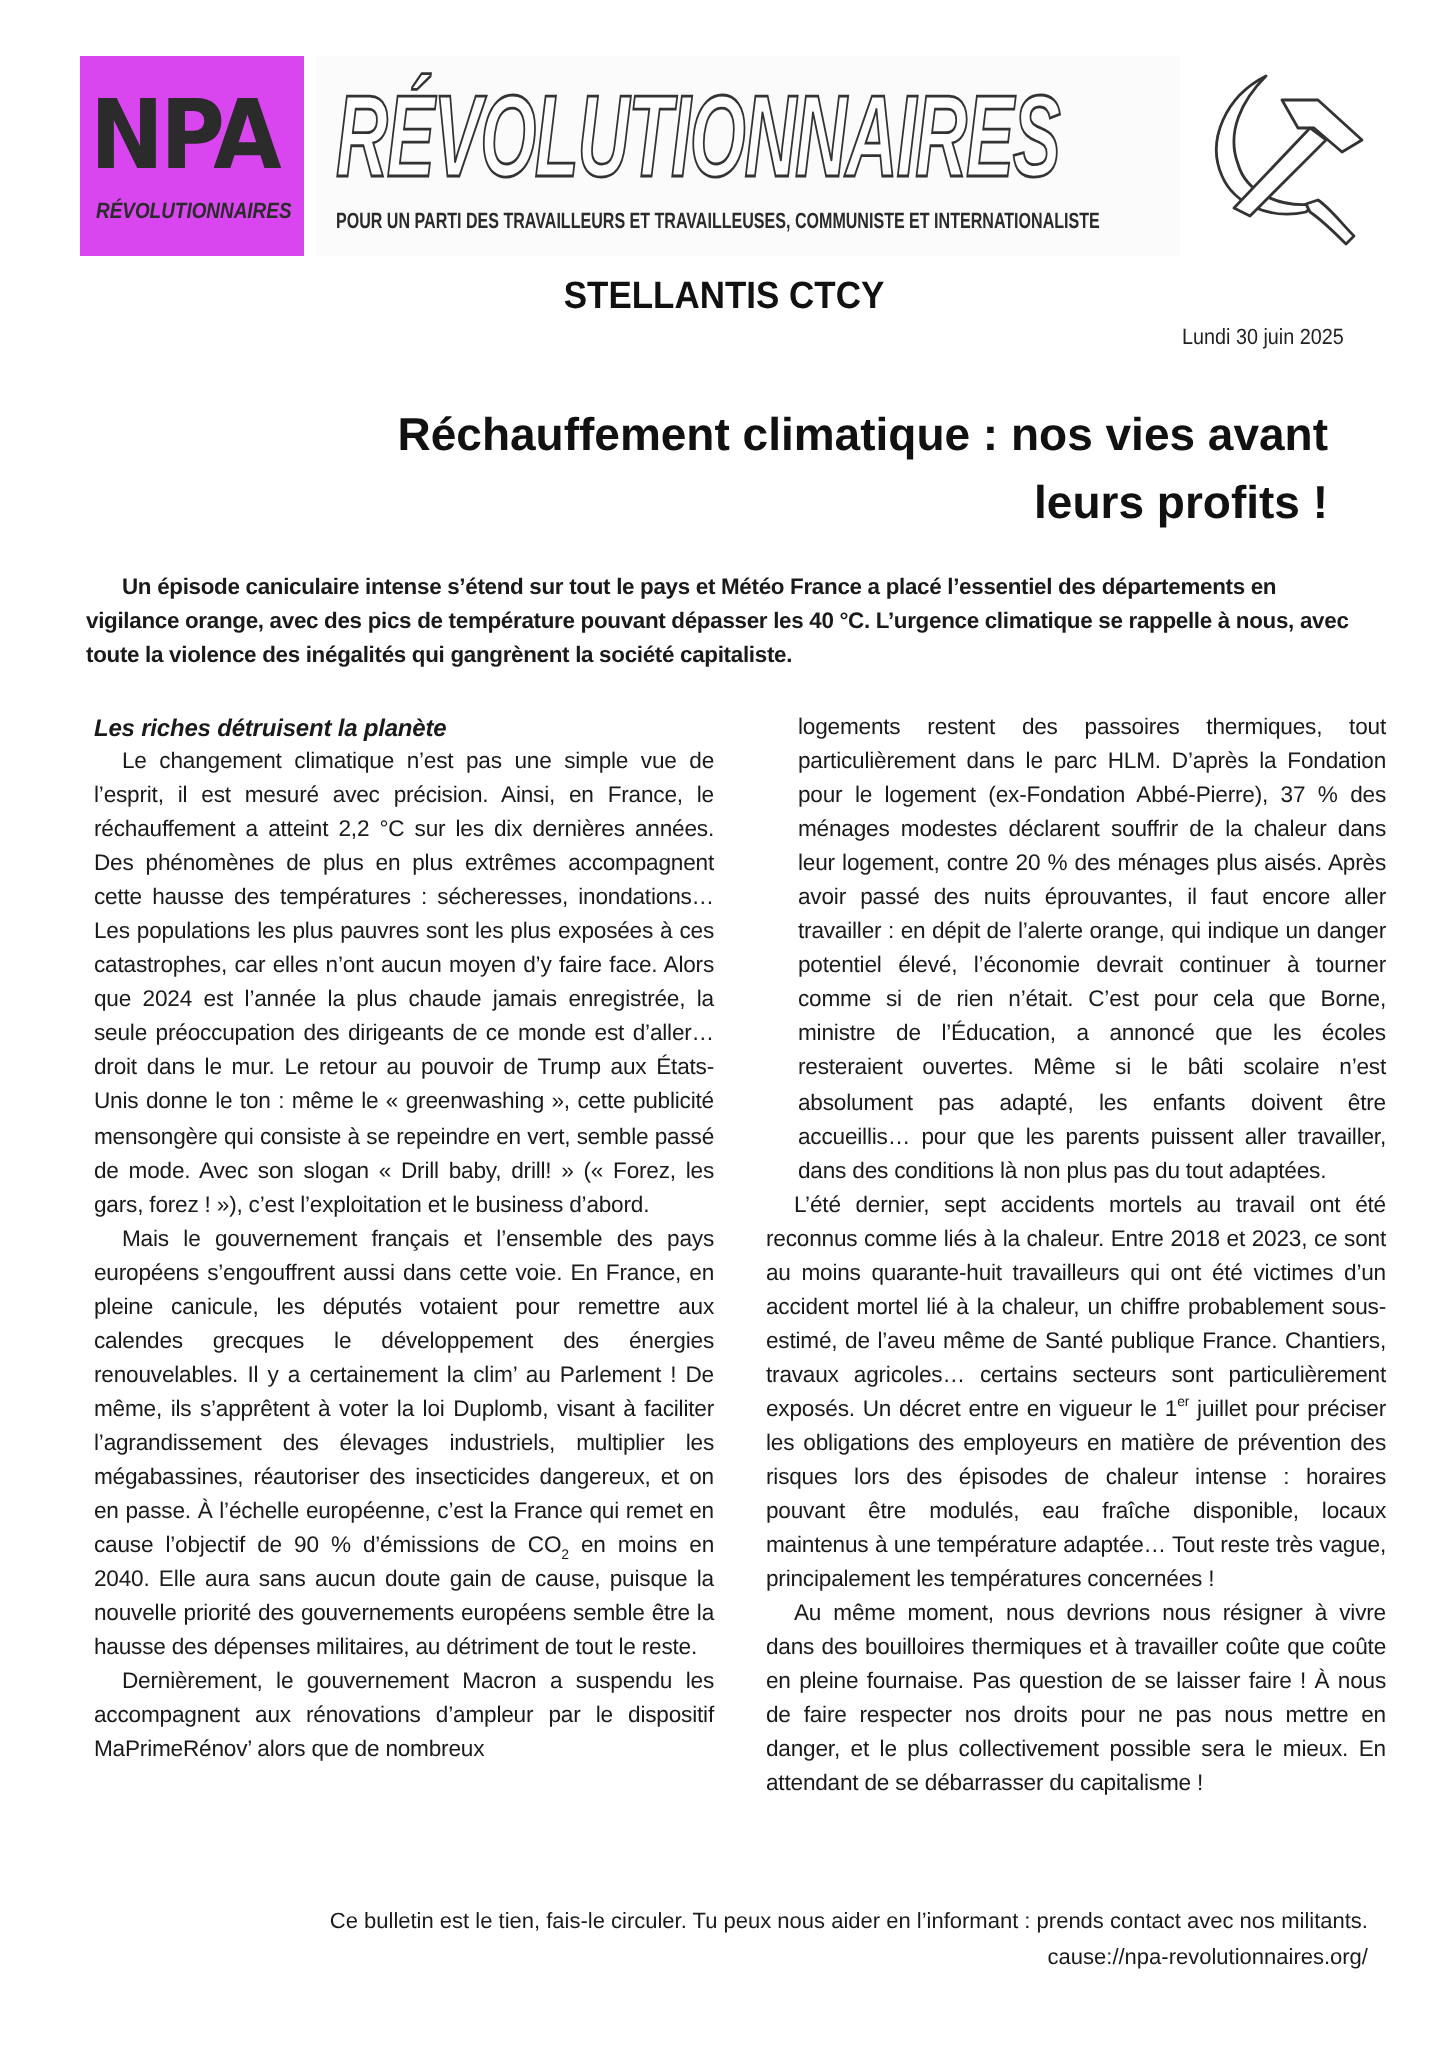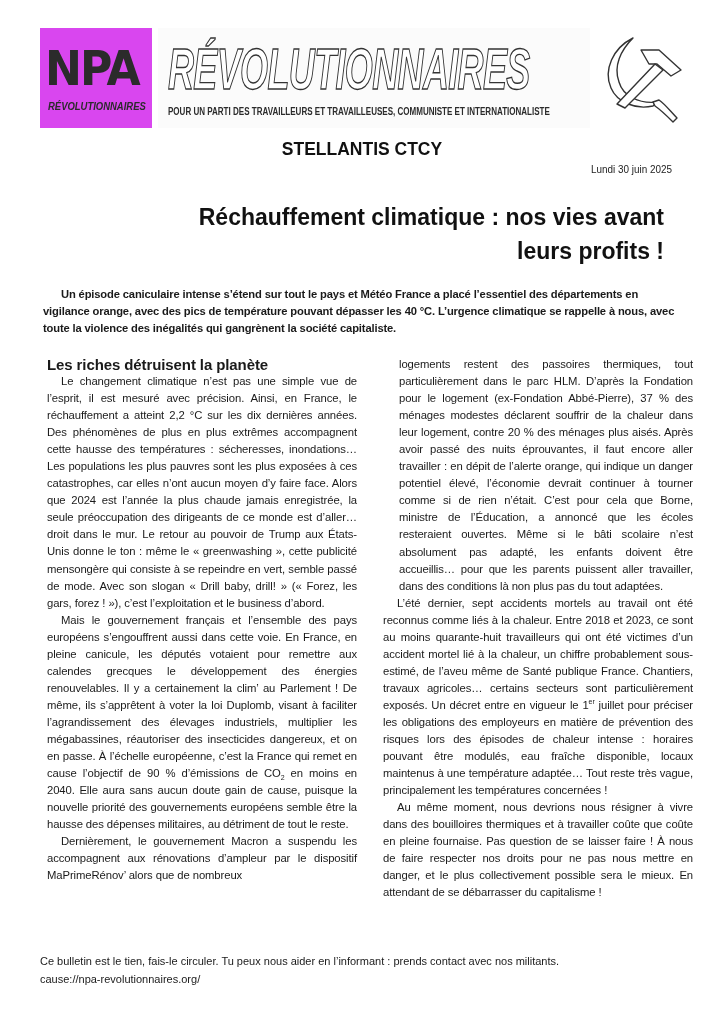--- a/index.html
+++ b/index.html
@@ -59,25 +59,25 @@
     .column {
       position: absolute; top: 356px; width: 310px;
       font-family: "Liberation Sans", sans-serif; font-size: 11.3px; line-height: 17.05px; color: #1a1a1a;
       text-align: justify; letter-spacing: -0.1px;
     }
     .col-left { left: 47px; }
     .col-right { left: 383px; }
     .column p { margin: 0; text-indent: 14px; }
     .column p.no-indent { text-indent: 0; margin-left: 16px; }
     .column h3 {
-      margin: 0; font-size: 15px; font-weight: bold; line-height: 17px;
+      margin: 0; font-size: 12px; font-weight: bold; font-style: italic; line-height: 17px;
     }
     .column h3.spaced { margin-top: 17px; }
     .footer {
-      position: absolute; left: 40px; width: 644px; top: 952px; text-align: left;
+      position: absolute; left: 40px; width: 644px; top: 952px; text-align: right;
       font-size: 11px; line-height: 18px; color: #1a1a1a;
     }
     sup { font-size: 7px; line-height: 0; }
     sub { font-size: 7px; line-height: 0; }
   </style>
 </head>
 <body>
 
 <div class="header">
   <div class="npa-logo">

